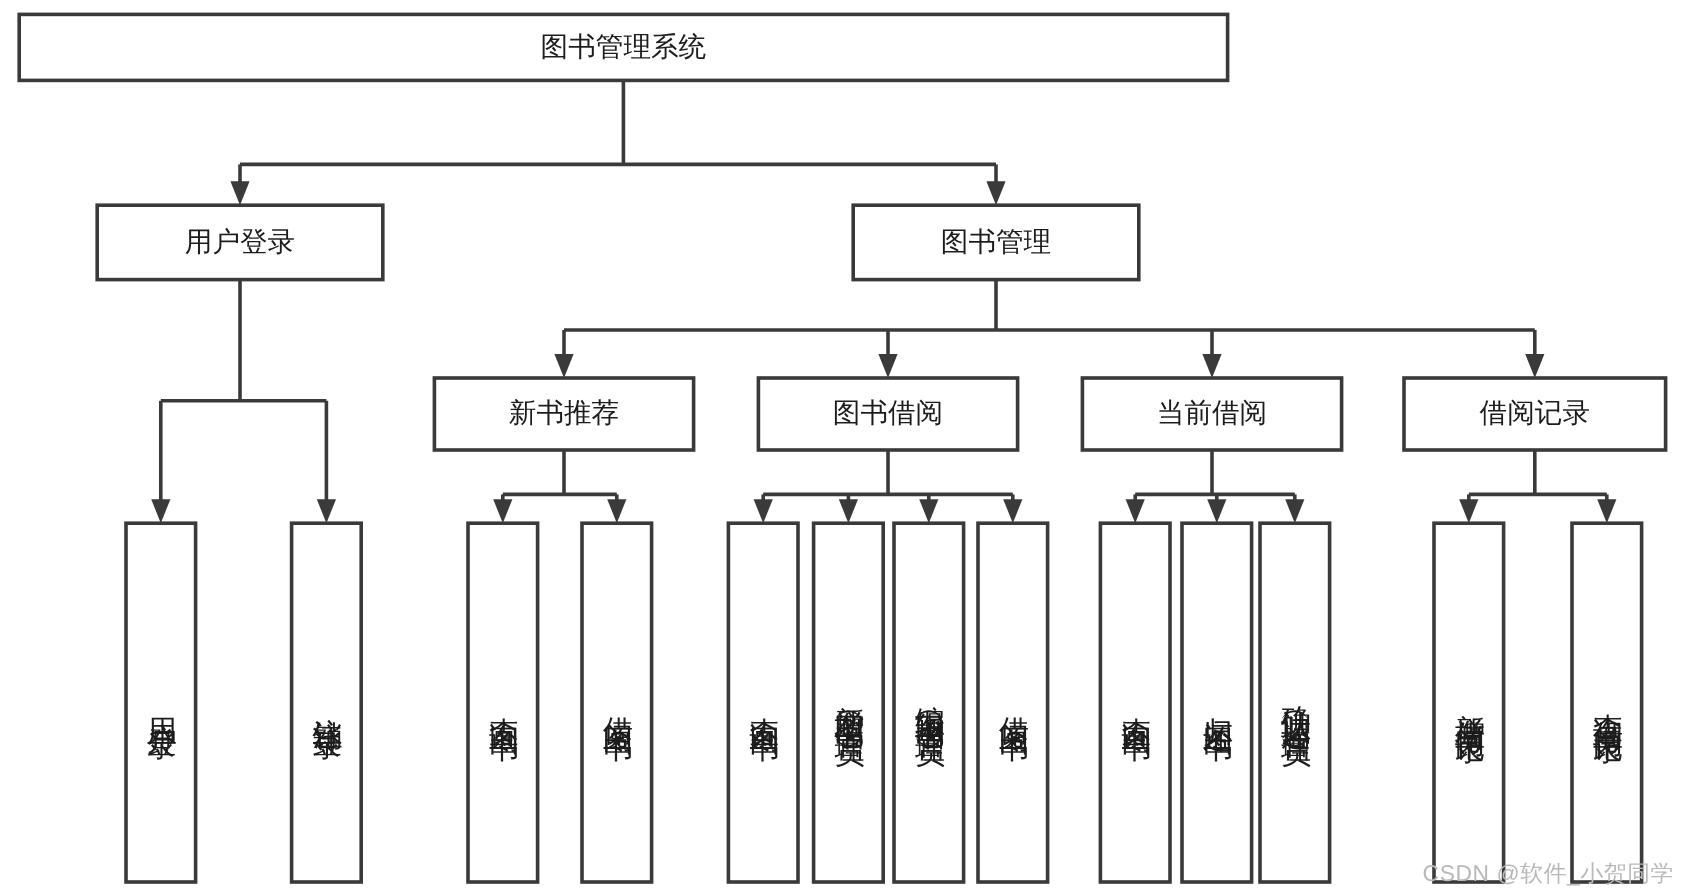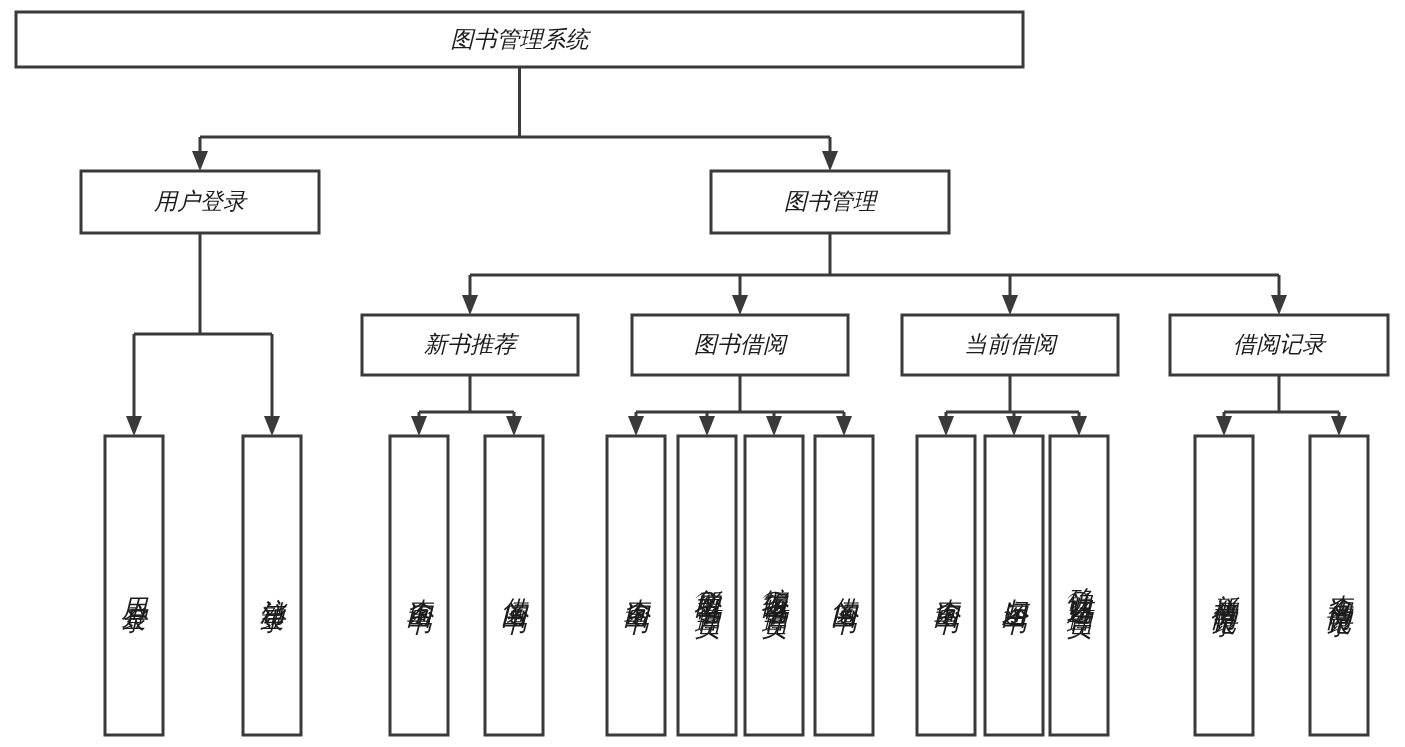--- a/index.html
+++ b/index.html
@@ -13,21 +13,20 @@
     overflow: hidden;
     font-family: "Liberation Sans", "DejaVu Sans", sans-serif;
     position: relative;
   }
   #diagram-root {
     position: absolute;
     left: 0;
     top: 0;
     width: 1405px;
     height: 747px;
-    font-style: italic;
   }
   svg.flow {
     display: block;
     width: 1405px;
     height: 747px;
   }
   .node-box {
     fill: #ffffff;
     stroke: #3a3a3a;
     stroke-width: 3;
@@ -211,13 +210,14 @@
         <span class="leaf-label">确认归还（管理员）</span>
       </div>
       <div class="leaf-label-holder" style="left: 1195px; top: 436px; width: 58px; height: 299px;">
         <span class="leaf-label">新增借阅记录</span>
       </div>
       <div class="leaf-label-holder" style="left: 1310px; top: 436px; width: 58px; height: 299px;">
         <span class="leaf-label">查询借阅记录</span>
       </div>
     </div>
 
+  <div class="watermark">CSDN @软件_小贺同学</div>
 </div>
 
 </body></html>

